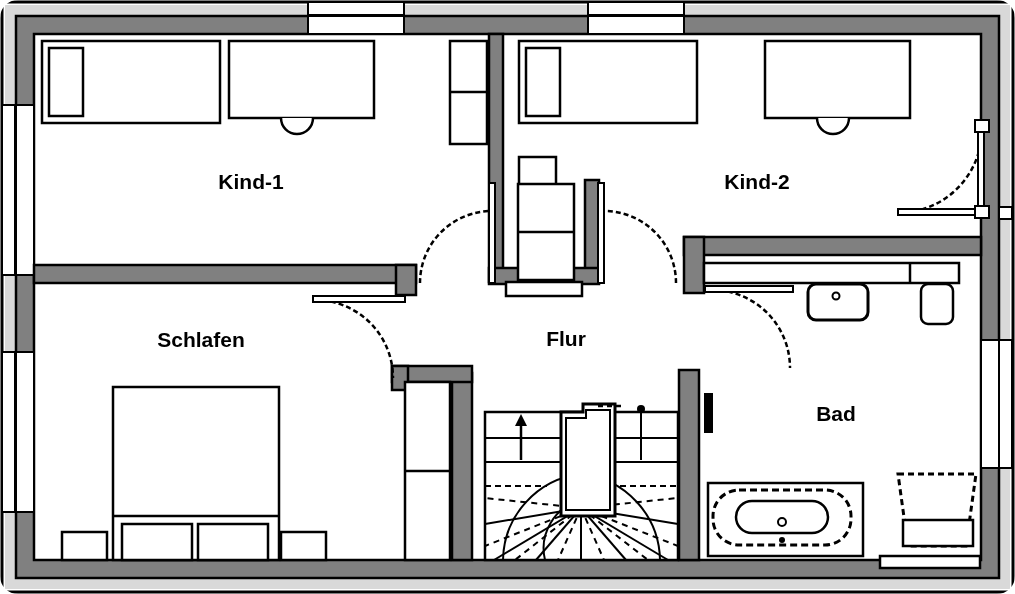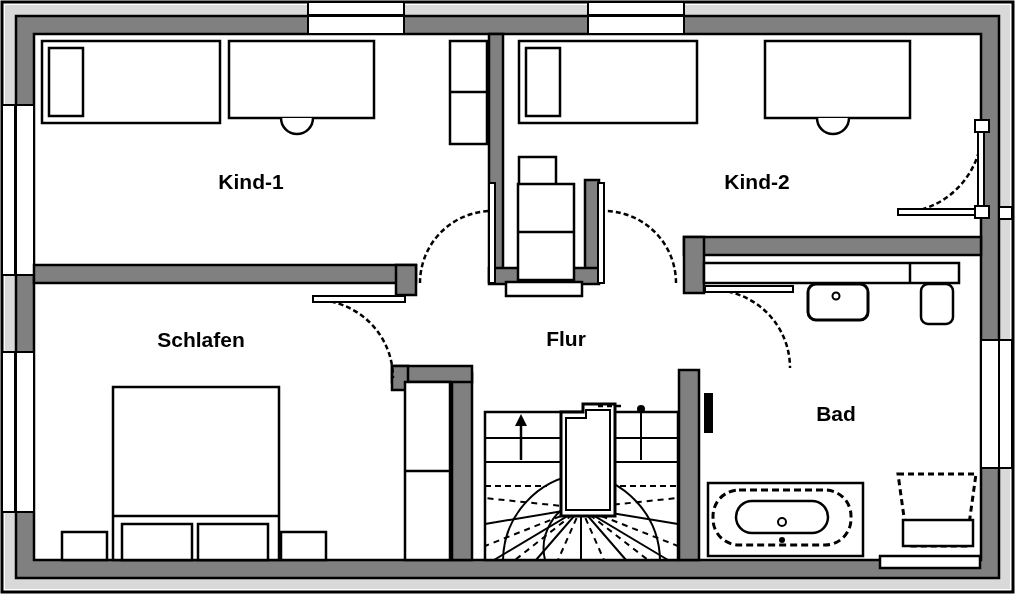--- a/index.html
+++ b/index.html
@@ -4,20 +4,21 @@
 <title>Grundriss Obergeschoss</title>
 <style>
   html,body{margin:0;padding:0;background:#ffffff;}
   body{font-family:"Liberation Sans", sans-serif;}
   #plan-wrap{
     position:relative;
     width:1015px;
     height:594px;
     background:#ffffff;
     overflow:hidden;
+    border-radius:18px;
   }
   #floorplan-svg{display:block;width:1015px;height:594px;}
   .room-label{
     font-family:"Liberation Sans", sans-serif;
     font-weight:bold;
     font-size:21px;
     fill:#000000;
     text-anchor:middle;
     dominant-baseline:middle;
   }

